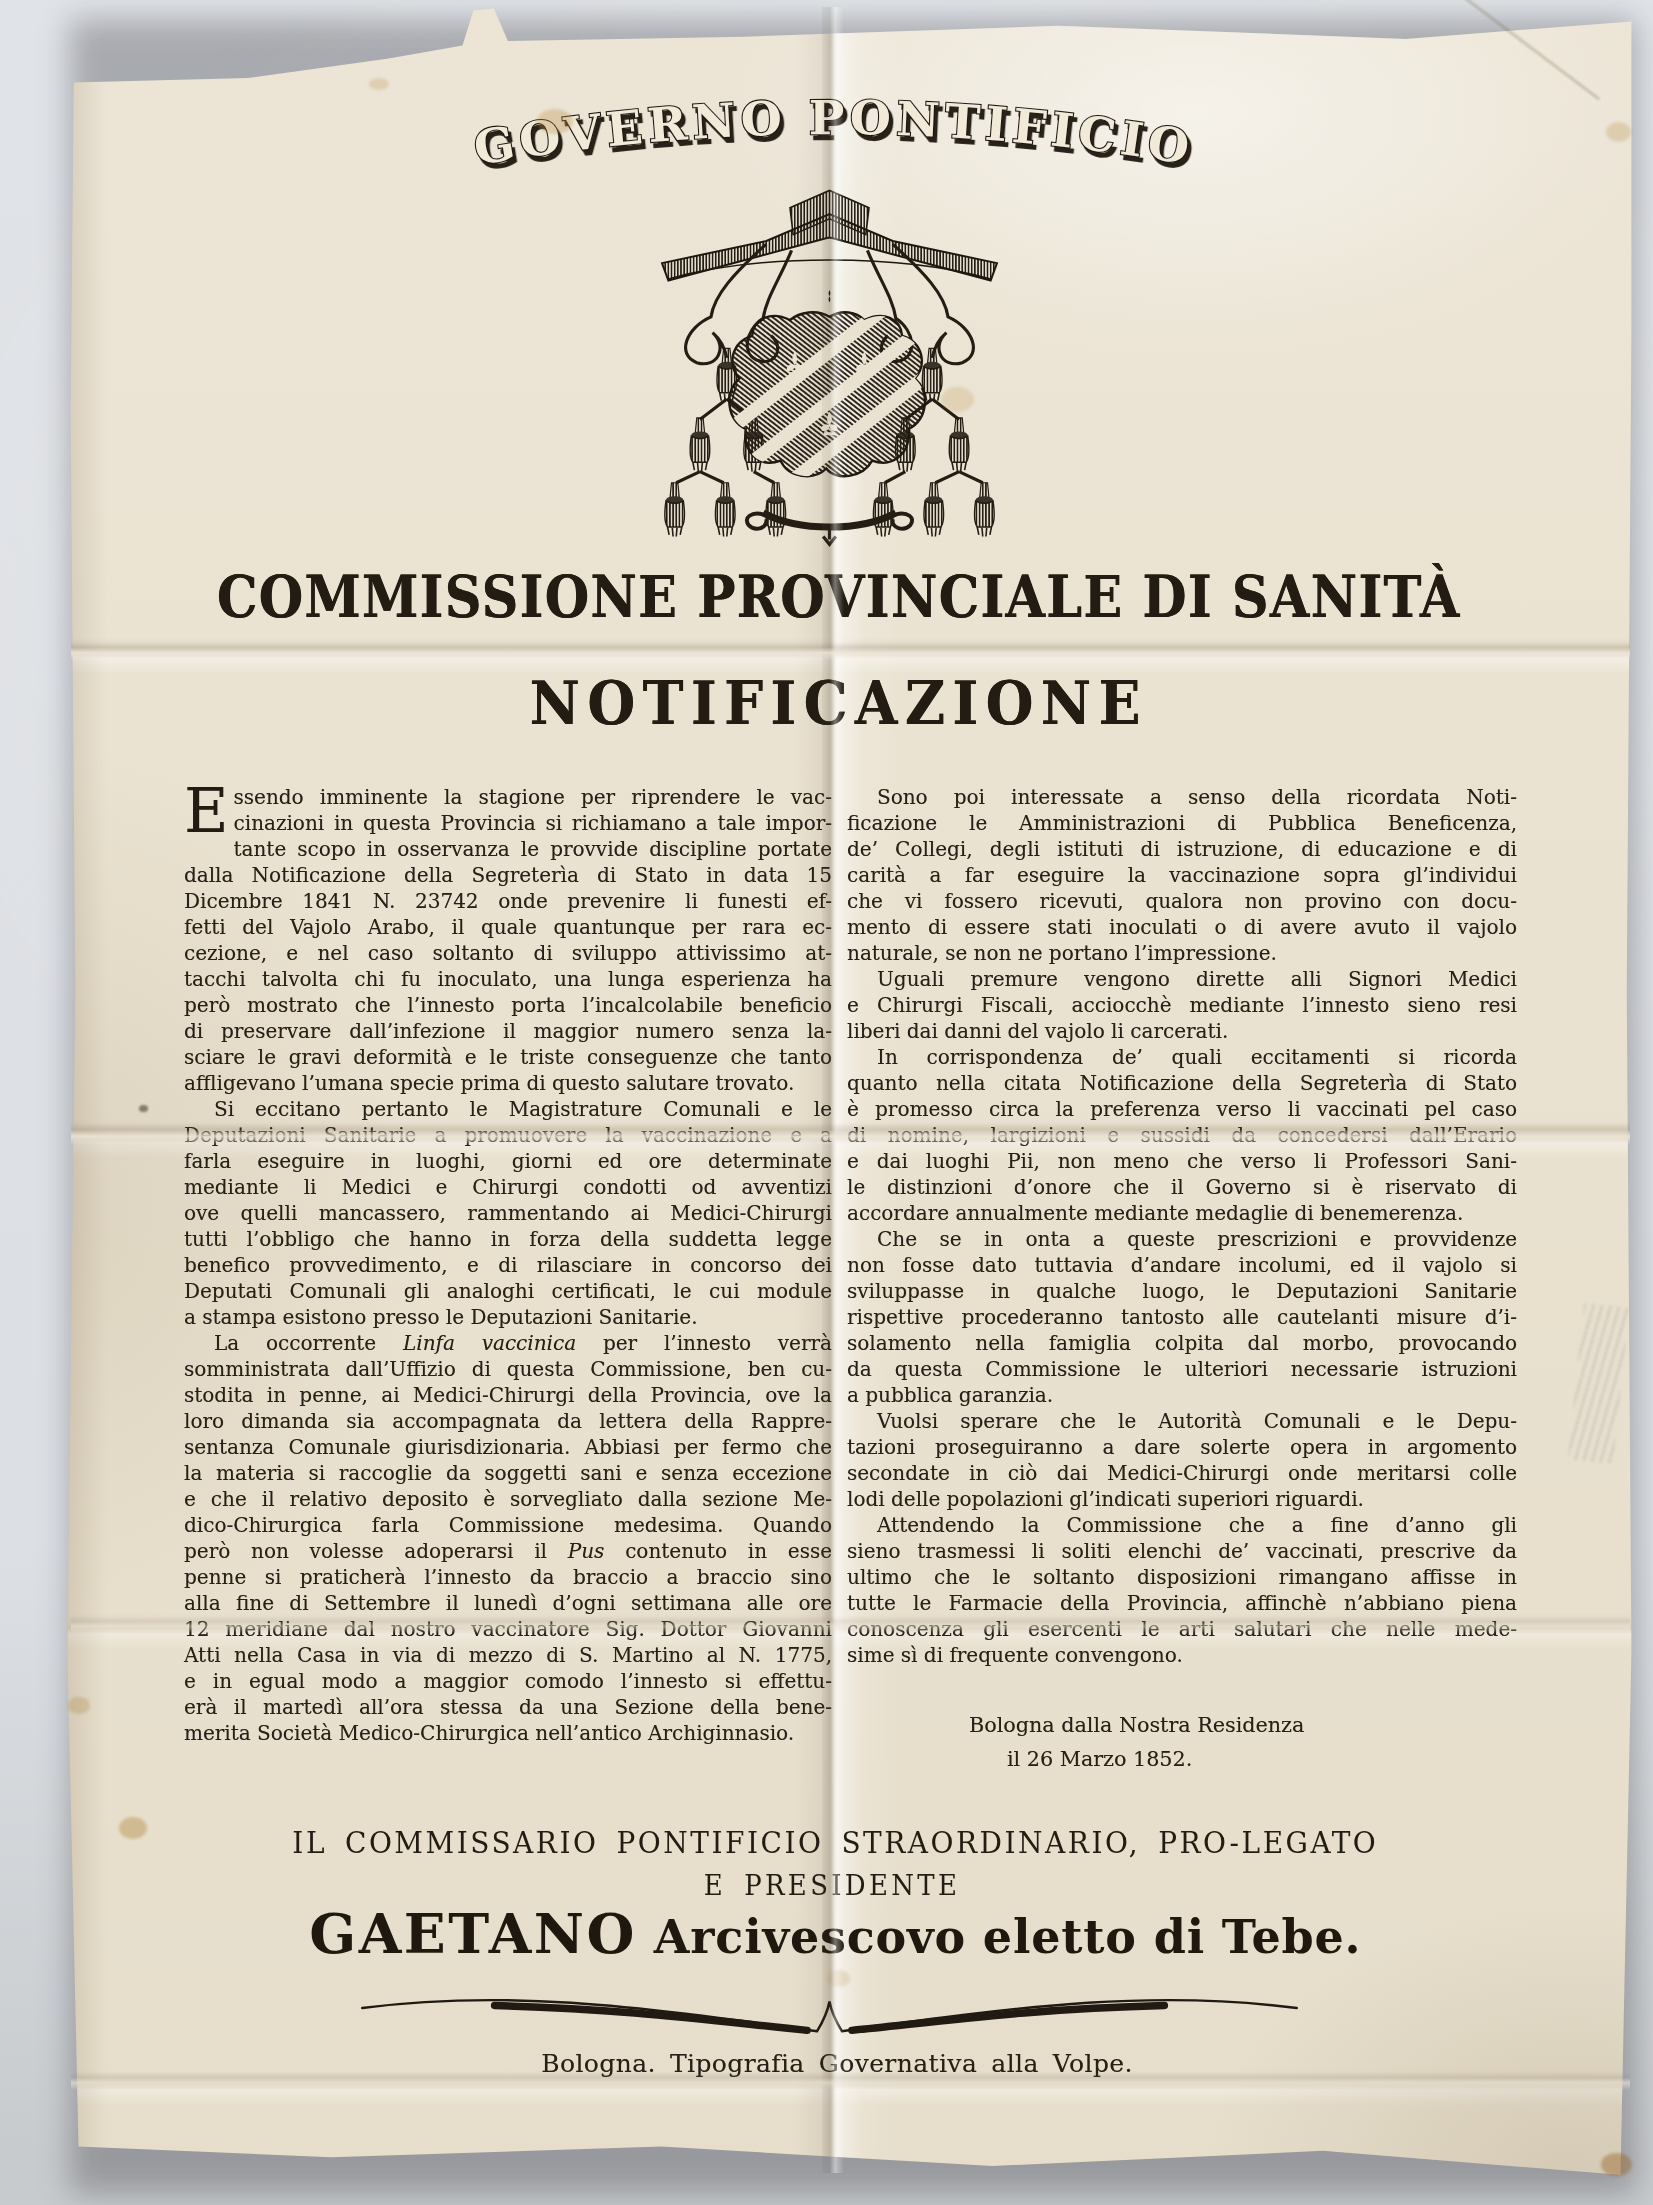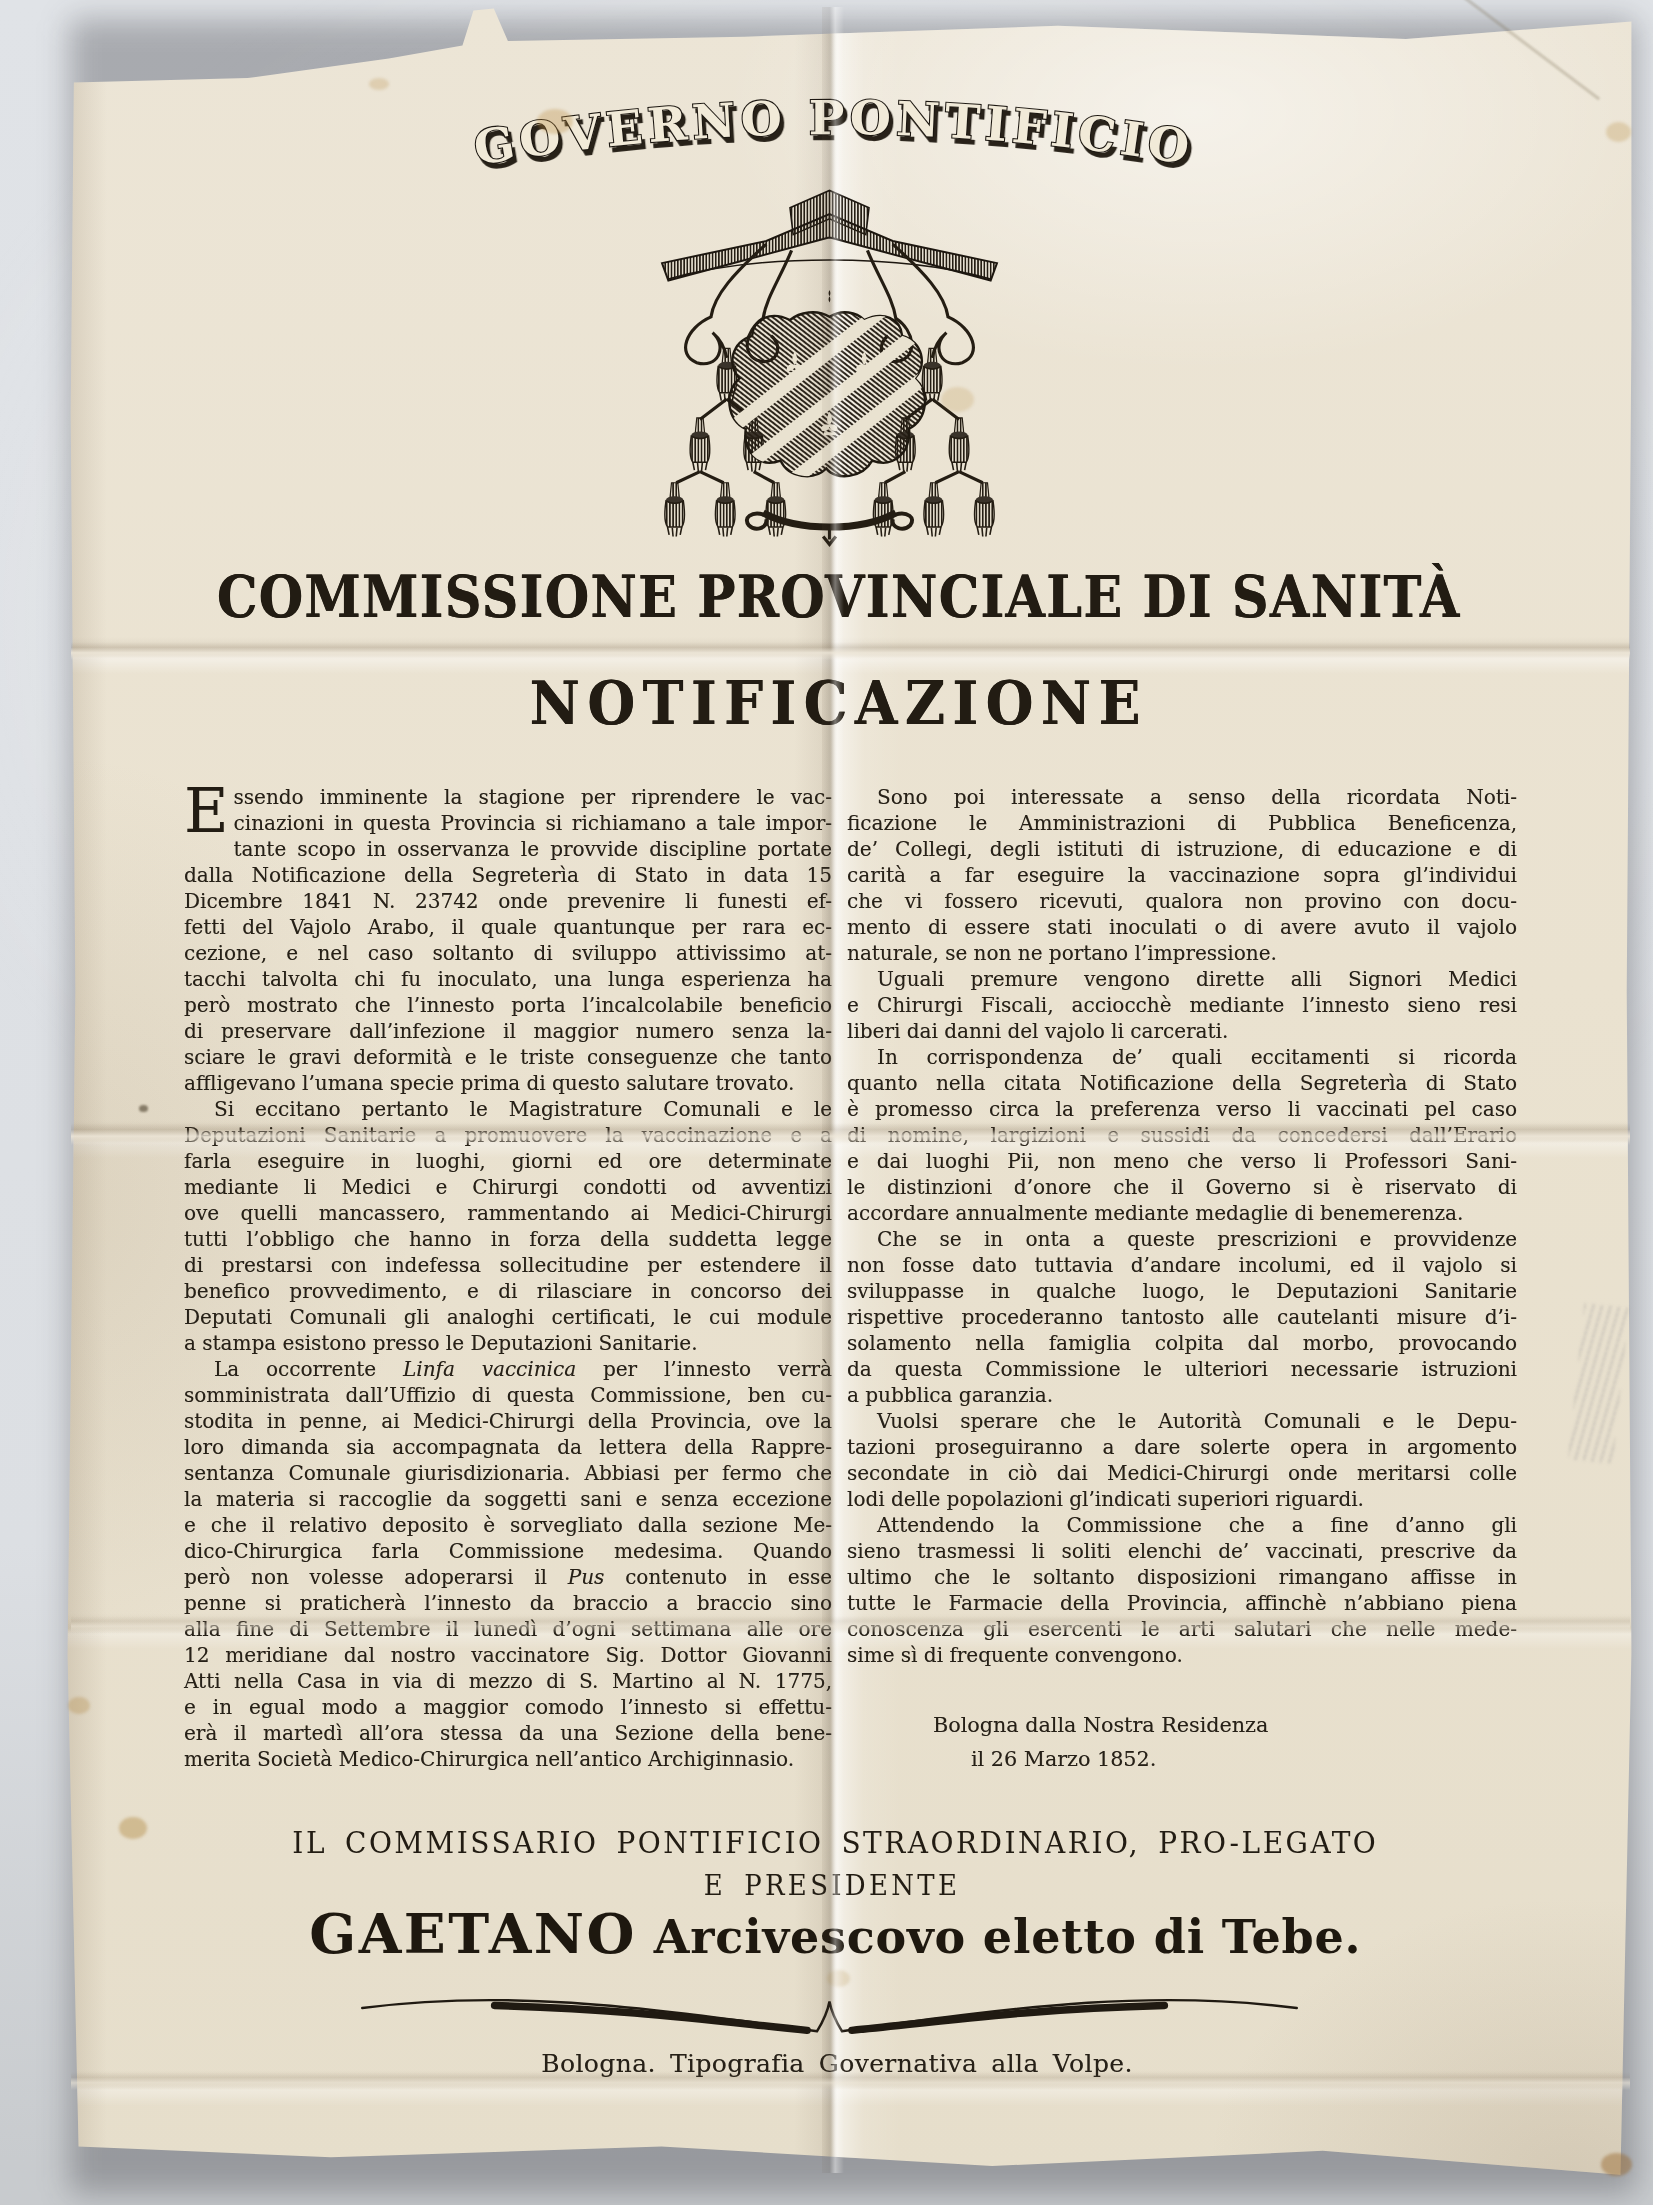--- a/index.html
+++ b/index.html
@@ -74,21 +74,21 @@
   .para{margin:0;}
   .line{display:block;text-align:justify;text-align-last:justify;}
   .line.first{text-indent:30px;}
   .line.last{text-align-last:left;}
   .dropcap{
     float:left;font-size:61px;line-height:50px;height:51px;
     padding:1.7px 5px 0 0;font-weight:normal;color:#221c13;
   }
   .dateline{position:absolute;left:933px;top:1708px;font-size:20.7px;line-height:34px;color:#262017;
     text-shadow:0.2px 0.2px 0.2px rgba(42,35,26,0.38);}
-  .dateline span{display:block;}
+  .dateline span{display:block;margin-left:36px;}
   .dateline .dl2{padding-left:38px;}
 
   
   .sig1{position:absolute;left:0;top:1826px;width:1654px;text-align:center;
     font-size:28px;letter-spacing:2.5px;word-spacing:6.6px;white-space:nowrap;
     transform:translateX(8.3px) scaleY(1.08);color:#221c13;}
   .sig2{position:absolute;left:0;top:1870px;width:1654px;text-align:center;
     font-size:26px;letter-spacing:3.3px;word-spacing:6.6px;
     transform:translateX(5px) scaleY(1.08);color:#221c13;}
   .signame{position:absolute;left:0;top:1898px;width:1654px;text-align:center;
@@ -232,21 +232,20 @@
           <span class="line">sciare le gravi deformità e le triste conseguenze che tanto</span>
           <span class="line last">affligevano l’umana specie prima di questo salutare trovato.</span>
         </p>
         <p class="para">
           <span class="line first">Si eccitano pertanto le Magistrature Comunali e le</span>
           <span class="line">Deputazioni Sanitarie a promuovere la vaccinazione e a</span>
           <span class="line">farla eseguire in luoghi, giorni ed ore determinate</span>
           <span class="line">mediante li Medici e Chirurgi condotti od avventizi</span>
           <span class="line">ove quelli mancassero, rammentando ai Medici-Chirurgi</span>
           <span class="line">tutti l’obbligo che hanno in forza della suddetta legge</span>
-          <span class="line">di prestarsi con indefessa sollecitudine per estendere il</span>
           <span class="line">benefico provvedimento, e di rilasciare in concorso dei</span>
           <span class="line">Deputati Comunali gli analoghi certificati, le cui module</span>
           <span class="line last">a stampa esistono presso le Deputazioni Sanitarie.</span>
         </p>
         <p class="para">
           <span class="line first">La occorrente <i>Linfa vaccinica</i> per l’innesto verrà</span>
           <span class="line">somministrata dall’Uffizio di questa Commissione, ben cu-</span>
           <span class="line">stodita in penne, ai Medici-Chirurgi della Provincia, ove la</span>
           <span class="line">loro dimanda sia accompagnata da lettera della Rappre-</span>
           <span class="line">sentanza Comunale giurisdizionaria. Abbiasi per fermo che</span>

